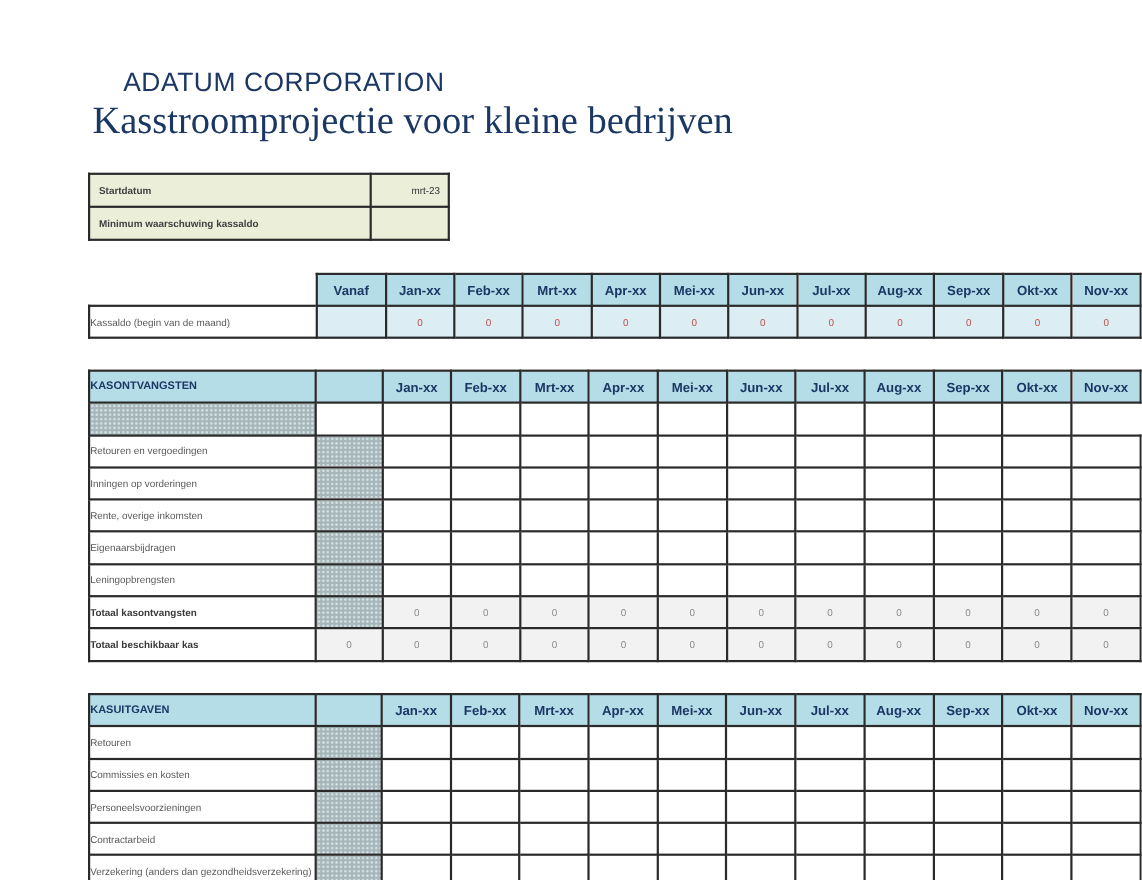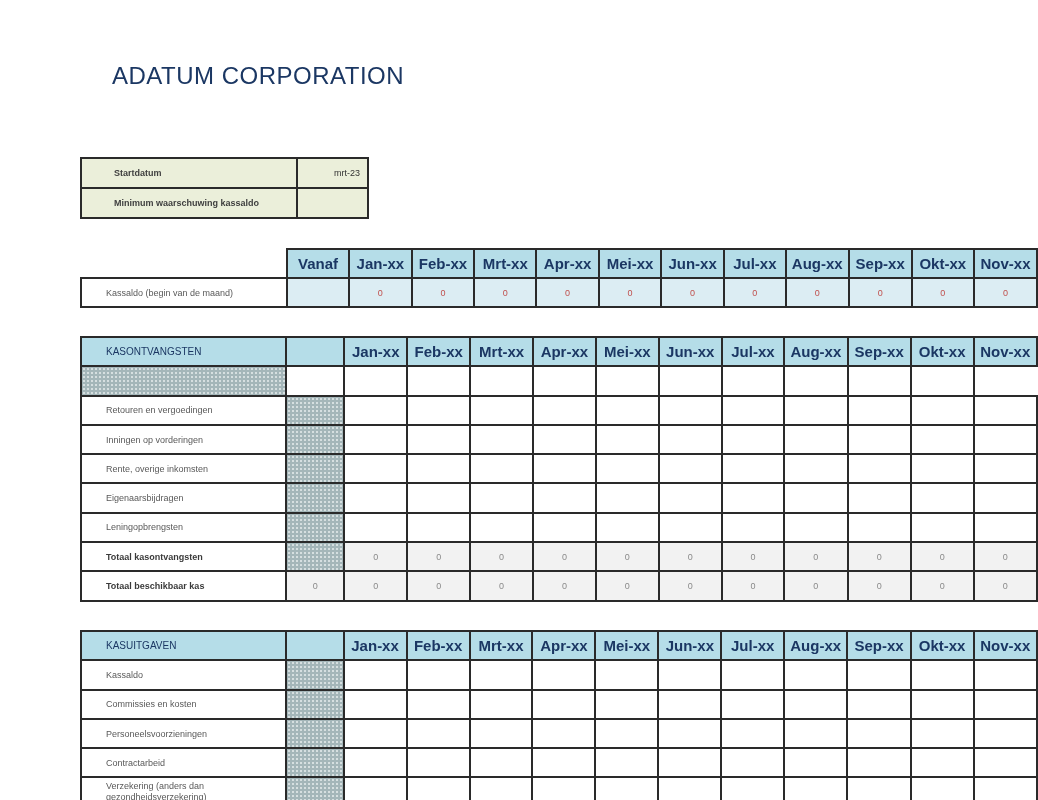--- a/index.html
+++ b/index.html
@@ -24,59 +24,60 @@
   .cell   {
     display:table-cell; vertical-align:middle;
     border:2px solid var(--border,#2a2a2a);
     font-size:9px; color:var(--gray_text,#595959);
     overflow:hidden; white-space:nowrap;
   }
   .spacer { display:table-cell; border:none; background:transparent; }
 
   
   .settings .cell { height:30px; background:var(--pale_green,#ebefda); }
-  .settings .slabel { width:216px; padding-left:32px; font-weight:bold; color:#3f3f3f; }
+  .settings .slabel { width:256px; padding-left:8px; font-weight:bold; color:#3f3f3f; }
   .settings .sval   { width:71px;  text-align:right; padding-right:7px; color:#333; }
 
   
-  .labelcol { width:216px; padding-left:24px; background:#fff; }
+  .labelcol { width:216px; background:#fff; }
   .firstcol { width:66px; text-align:center; }
   .mcell    { width:65px; text-align:center; }
 
   
   .mhead {
     background:var(--accent_blue,#b5dde8); color:var(--navy,#1b3763);
-    font-weight:bold; font-size:15px; text-align:center;
+    font-weight:bold; font-size:12px; text-align:center;
   }
   .balance .cell { height:29px; }
   .balblue { background:var(--light_blue,#dcedf3); }
   .red0    { color:var(--red,#c0504d); font-size:9px; }
 
   
   .section .cell { height:29.3px; }
   .sectitle {
     background:var(--accent_blue,#b5dde8); color:var(--navy,#1b3763);
-    font-weight:normal; font-size:10px;
+    font-weight:bold; font-size:10px;
   }
   .blank { background:#fff; }
   .hatch {
     background-color:var(--hatch_base,#a4b6b9);
     background-image:radial-gradient(circle, var(--hatch_dot,#d6dfe0) 1px, transparent 1.3px);
     background-size:4px 4px;
   }
   .tlabel { font-weight:bold; color:#3a3a3a;margin-left:20px; }
   .tval   { background:var(--total_bg,#f2f2f2); color:var(--total_text,#8a8a8a); }
   .tall .labelcol { white-space:normal; line-height:11px; }
 </style>
 </head>
 <body>
 
 <div class="page">
 
   <div class="company">ADATUM CORPORATION</div>
+  <div class="big-title">Kasstroomprojectie voor kleine bedrijven</div>
 
   <div class="xtable settings" style="left:80px; top:157px;">
     <div class="trow">
       <div class="cell slabel">Startdatum</div>
       <div class="cell sval">mrt-23</div>
     </div>
     <div class="trow">
       <div class="cell slabel">Minimum waarschuwing kassaldo</div>
       <div class="cell sval"></div>
     </div>
@@ -262,21 +263,21 @@
         <div class="cell mcell mhead">Apr-xx</div>
         <div class="cell mcell mhead">Mei-xx</div>
         <div class="cell mcell mhead">Jun-xx</div>
         <div class="cell mcell mhead">Jul-xx</div>
         <div class="cell mcell mhead">Aug-xx</div>
         <div class="cell mcell mhead">Sep-xx</div>
         <div class="cell mcell mhead">Okt-xx</div>
         <div class="cell mcell mhead">Nov-xx</div>
       </div>
     <div class="trow">
-      <div class="cell labelcol">Kassaldo</div>
+      <div class="cell labelcol">Retouren</div>
       <div class="cell firstcol hatch"></div>
     <div class="cell mcell blank"></div>
         <div class="cell mcell blank"></div>
         <div class="cell mcell blank"></div>
         <div class="cell mcell blank"></div>
         <div class="cell mcell blank"></div>
         <div class="cell mcell blank"></div>
         <div class="cell mcell blank"></div>
         <div class="cell mcell blank"></div>
         <div class="cell mcell blank"></div>

